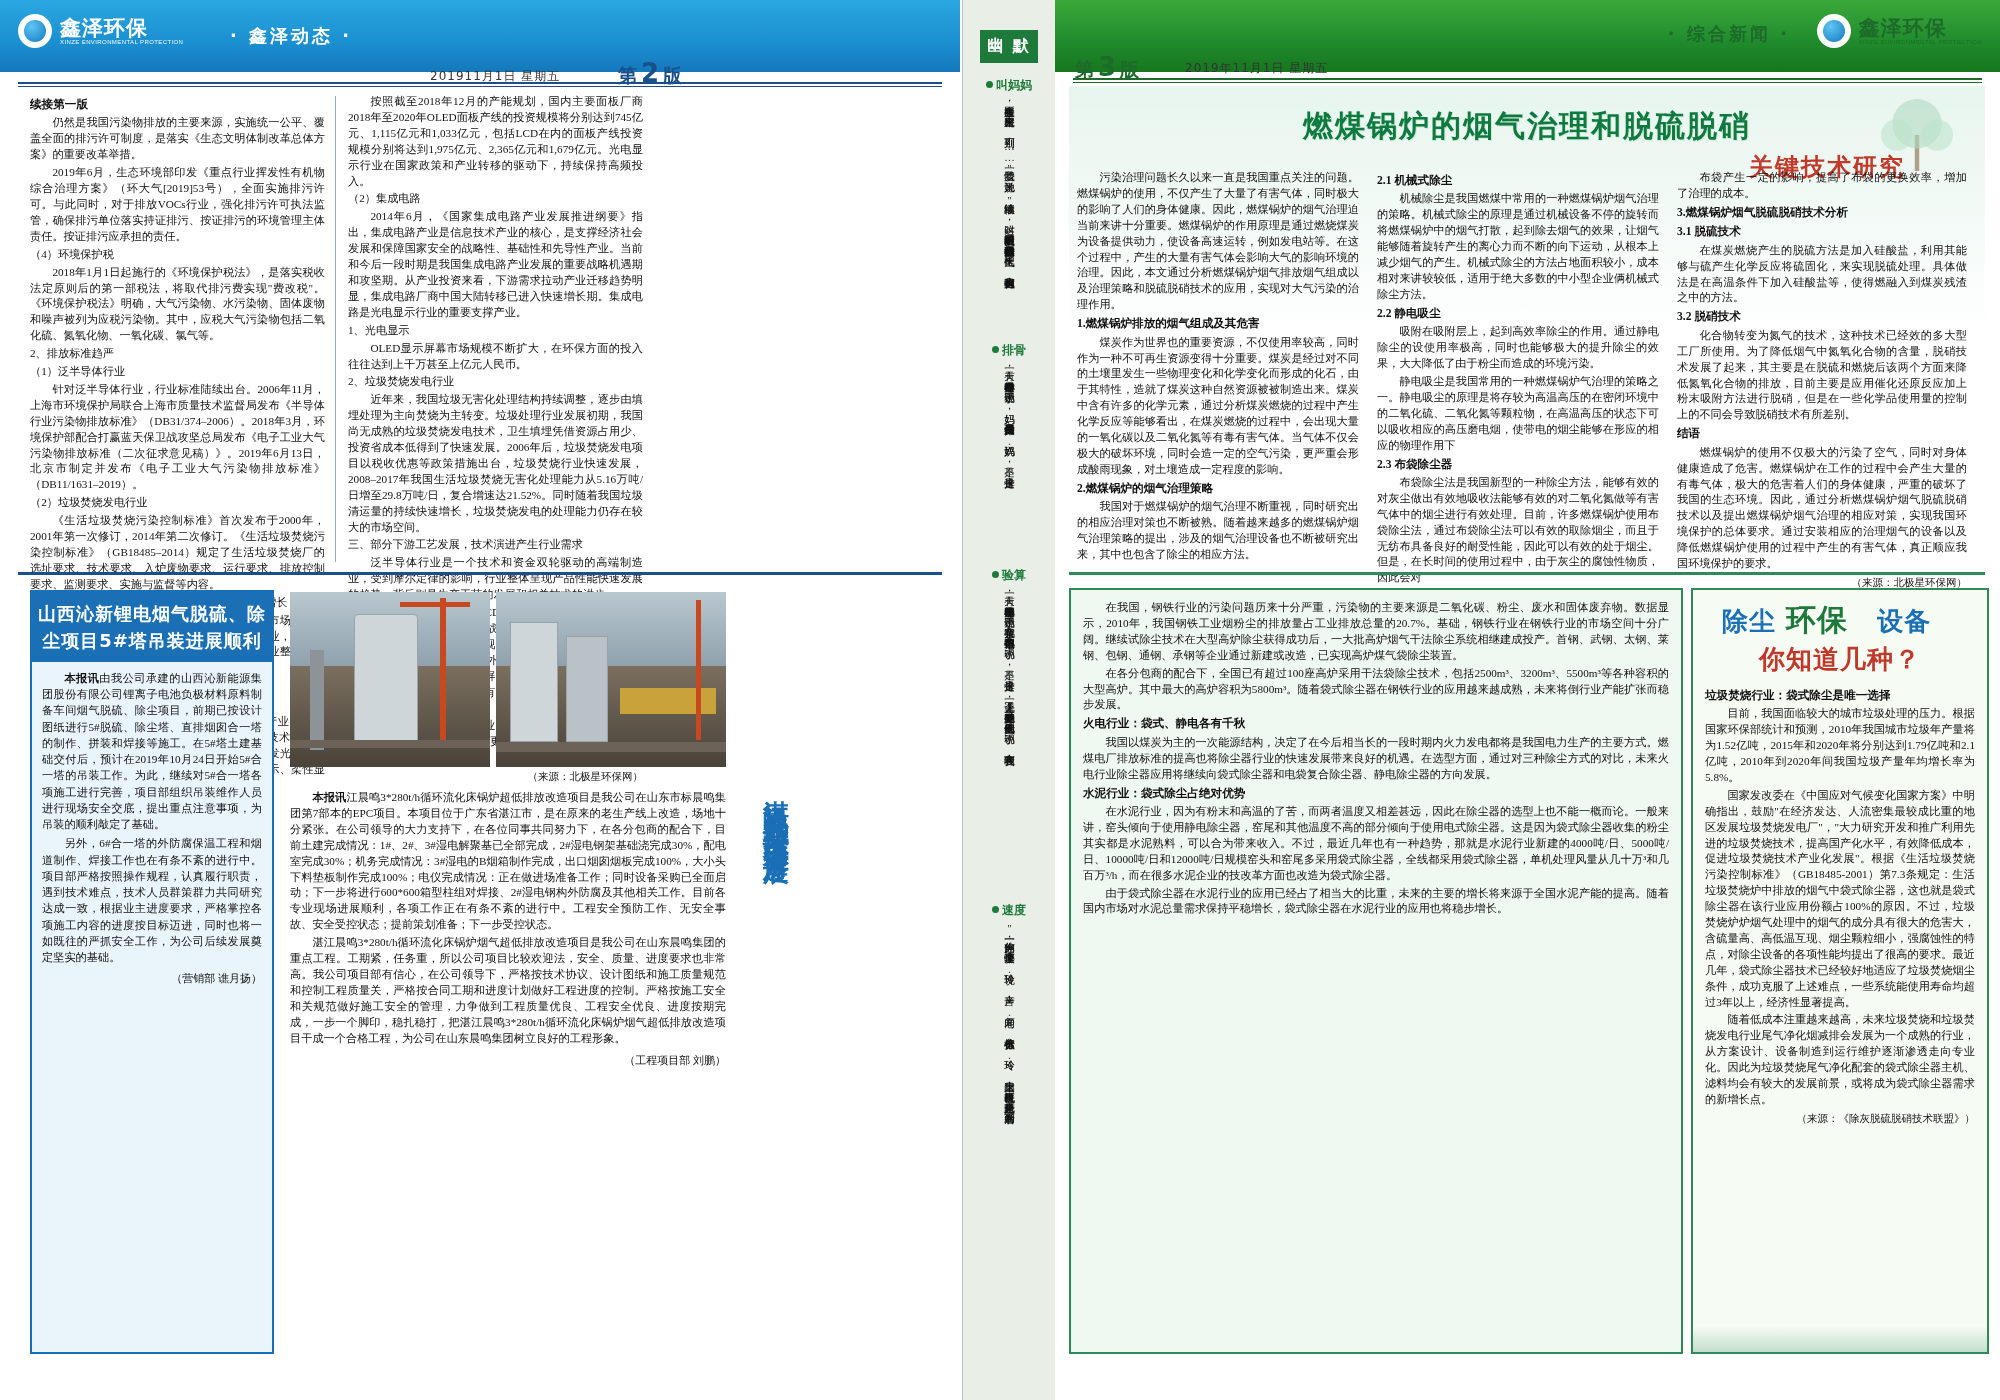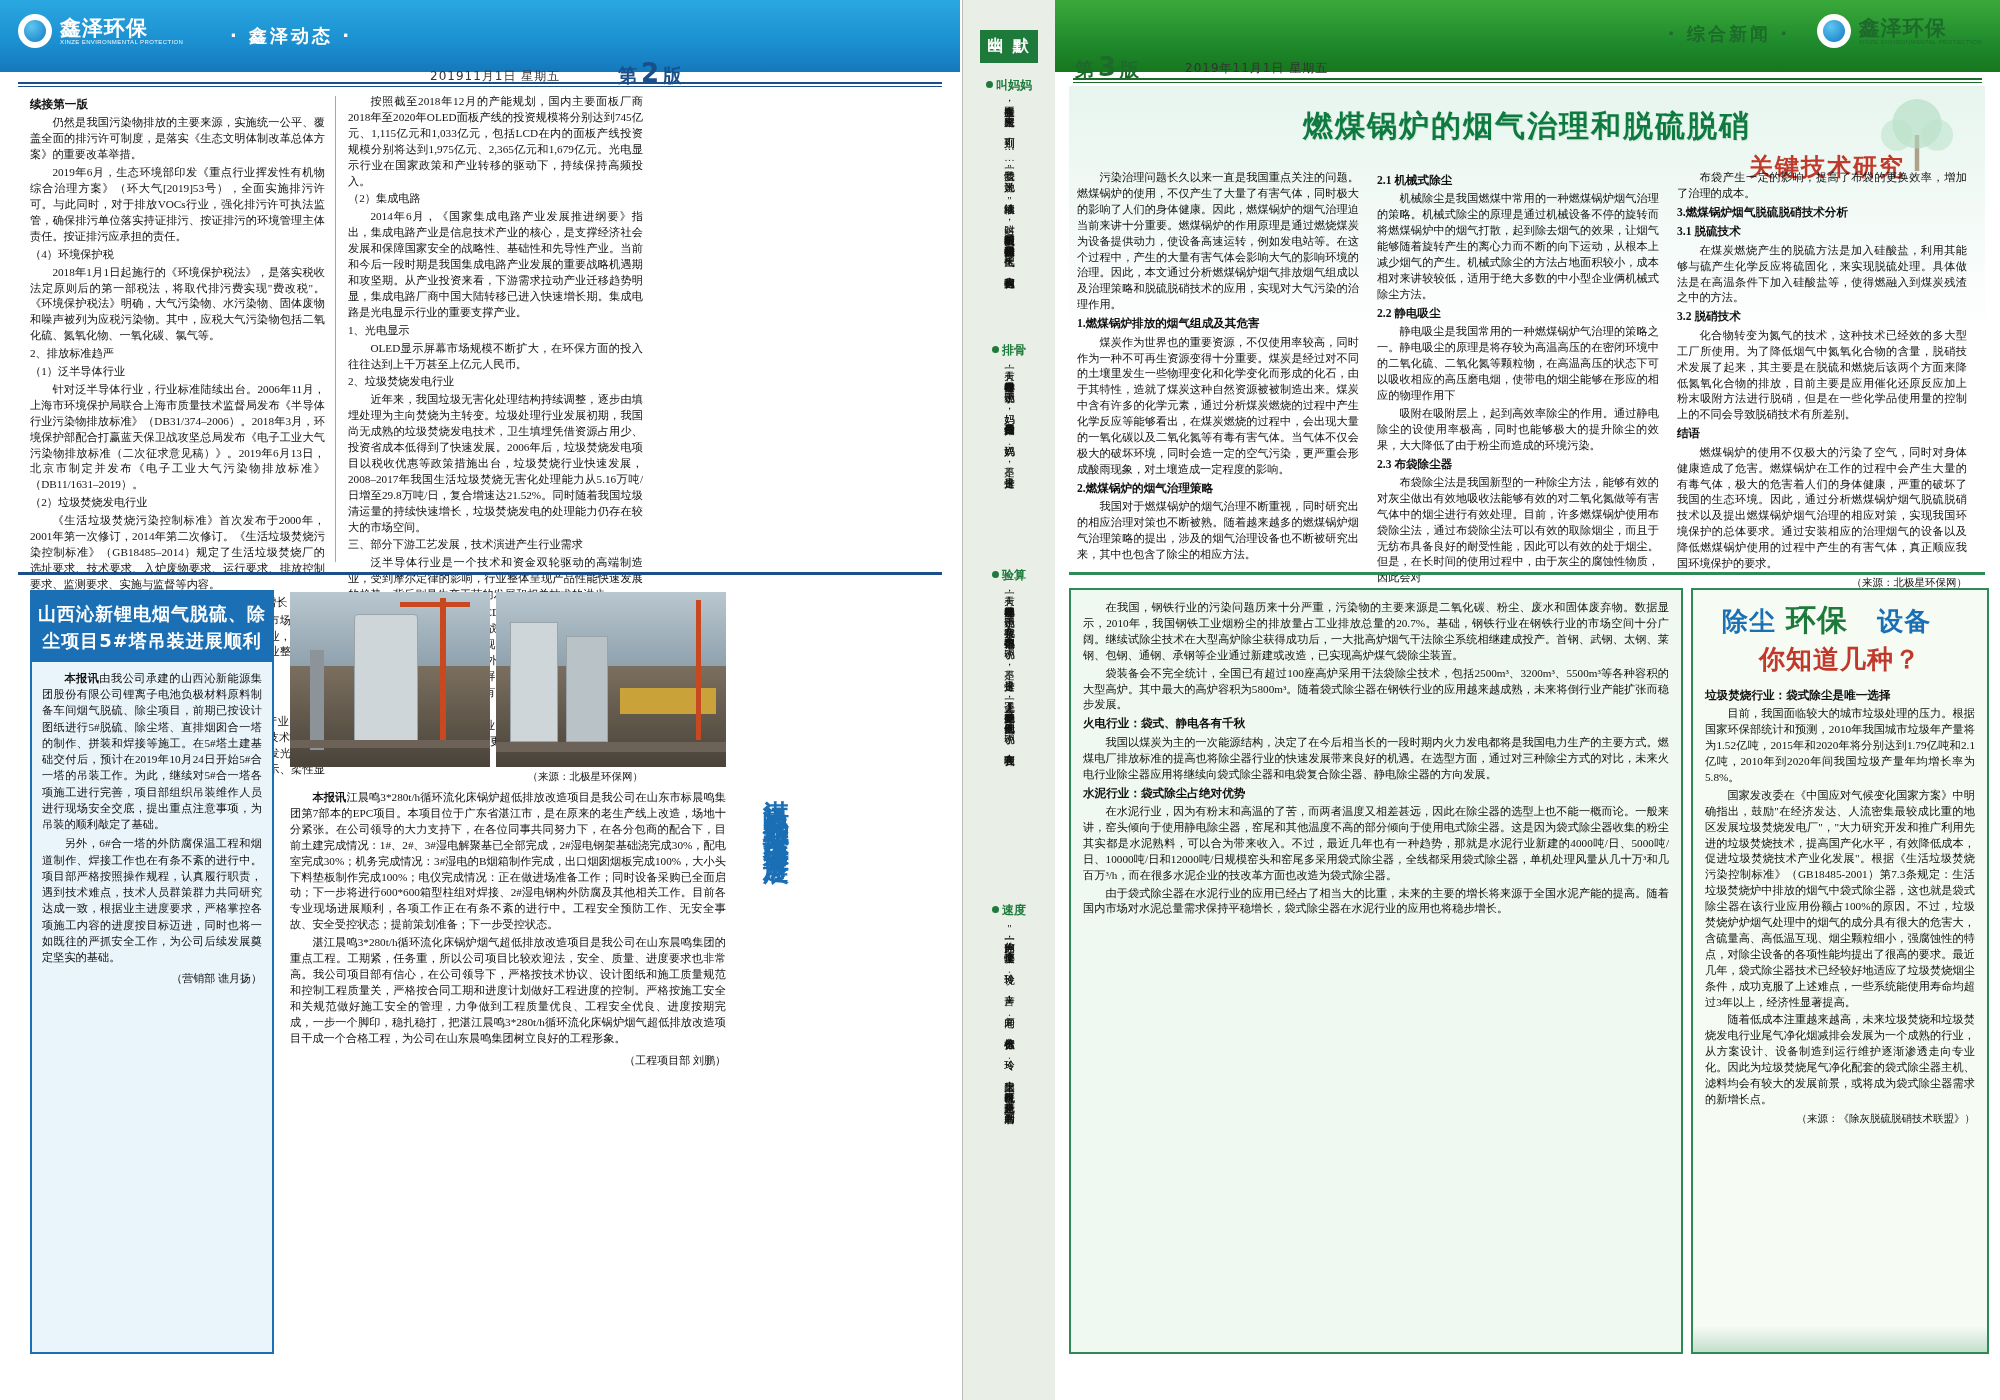--- a/index.html
+++ b/index.html
@@ -307,22 +307,22 @@
         <h4>1.燃煤锅炉排放的烟气组成及其危害</h4>
         <p>煤炭作为世界也的重要资源，不仅使用率较高，同时作为一种不可再生资源变得十分重要。煤炭是经过对不同的土壤里发生一些物理变化和化学变化而形成的化石，由于其特性，造就了煤炭这种自然资源被被制造出来。煤炭中含有许多的化学元素，通过分析煤炭燃烧的过程中产生化学反应等能够看出，在煤炭燃烧的过程中，会出现大量的一氧化碳以及二氧化氮等有毒有害气体。当气体不仅会极大的破坏环境，同时会造一定的空气污染，更严重会形成酸雨现象，对土壤造成一定程度的影响。</p>
         <h4>2.燃煤锅炉的烟气治理策略</h4>
         <p>我国对于燃煤锅炉的烟气治理不断重视，同时研究出的相应治理对策也不断被熟。随着越来越多的燃煤锅炉烟气治理策略的提出，涉及的烟气治理设备也不断被研究出来，其中也包含了除尘的相应方法。</p>
       </div>
 
       <div class="col" style="left:308px;top:84px;width:282px;height:368px;">
         <h4>2.1 机械式除尘</h4>
         <p>机械除尘是我国燃煤中常用的一种燃煤锅炉烟气治理的策略。机械式除尘的原理是通过机械设备不停的旋转而将燃煤锅炉中的烟气打散，起到除去烟气的效果，让烟气能够随着旋转产生的离心力而不断的向下运动，从根本上减少烟气的产生。机械式除尘的方法占地面积较小，成本相对来讲较较低，适用于绝大多数的中小型企业俩机械式除尘方法。</p>
         <h4>2.2 静电吸尘</h4>
+        <p>吸附在吸附层上，起到高效率除尘的作用。通过静电除尘的设使用率极高，同时也能够极大的提升除尘的效果，大大降低了由于粉尘而造成的环境污染。</p>
         <p>静电吸尘是我国常用的一种燃煤锅炉气治理的策略之一。静电吸尘的原理是将存较为高温高压的在密闭环境中的二氧化硫、二氧化氮等颗粒物，在高温高压的状态下可以吸收相应的高压磨电烟，使带电的烟尘能够在形应的相应的物理作用下</p>
-        <p>吸附在吸附层上，起到高效率除尘的作用。通过静电除尘的设使用率极高，同时也能够极大的提升除尘的效果，大大降低了由于粉尘而造成的环境污染。</p>
         <h4>2.3 布袋除尘器</h4>
         <p>布袋除尘法是我国新型的一种除尘方法，能够有效的对灰尘做出有效地吸收法能够有效的对二氧化氮做等有害气体中的烟尘进行有效处理。目前，许多燃煤锅炉使用布袋除尘法，通过布袋除尘法可以有效的取除烟尘，而且于无纺布具备良好的耐受性能，因此可以有效的处于烟尘。但是，在长时间的使用过程中，由于灰尘的腐蚀性物质，因此会对</p>
       </div>
 
       <div class="col" style="left:608px;top:84px;width:290px;height:368px;">
         <p>布袋产生一定的影响，提高了布袋的更换效率，增加了治理的成本。</p>
         <h4>3.燃煤锅炉烟气脱硫脱硝技术分析</h4>
         <h4>3.1 脱硫技术</h4>
         <p>在煤炭燃烧产生的脱硫方法是加入硅酸盐，利用其能够与硫产生化学反应将硫固化，来实现脱硫处理。具体做法是在高温条件下加入硅酸盐等，使得燃融入到煤炭残渣之中的方法。</p>
         <h4>3.2 脱硝技术</h4>
@@ -331,21 +331,21 @@
         <p>燃煤锅炉的使用不仅极大的污染了空气，同时对身体健康造成了危害。燃煤锅炉在工作的过程中会产生大量的有毒气体，极大的危害着人们的身体健康，严重的破坏了我国的生态环境。因此，通过分析燃煤锅炉烟气脱硫脱硝技术以及提出燃煤锅炉烟气治理的相应对策，实现我国环境保护的总体要求。通过安装相应的治理烟气的设备以及降低燃煤锅炉使用的过程中产生的有害气体，真正顺应我国环境保护的要求。</p>
         <div class="src">（来源：北极星环保网）</div>
       </div>
     </div>
 
     <div style="position:absolute;left:14px;top:572px;width:916px;height:3px;background:#2e8b57;"></div>
 
     <div class="r-box" style="left:14px;top:588px;width:610px;height:762px;background:#f0f8f2;">
       <div class="col" style="position:relative;left:0;top:0;padding:10px 12px;width:586px;">
         <p>在我国，钢铁行业的污染问题历来十分严重，污染物的主要来源是二氧化碳、粉尘、废水和固体废弃物。数据显示，2010年，我国钢铁工业烟粉尘的排放量占工业排放总量的20.7%。基础，钢铁行业在钢铁行业的市场空间十分广阔。继续试除尘技术在大型高炉除尘获得成功后，一大批高炉烟气干法除尘系统相继建成投产。首钢、武钢、太钢、莱钢、包钢、通钢、承钢等企业通过新建或改造，已实现高炉煤气袋除尘装置。</p>
-        <p>袋装备会不完全统计，全国已有超过100座高炉采用干法袋除尘技术，包括2500m³、3200m³、5500m³等各种容积的大型高炉。其中最大的高炉容积为5800m³。随着袋式除尘器在钢铁行业的应用越来越成熟，未来将倒行业产能扩张而稳步发展。</p>
+        <p>在各分包商的配合下，全国已有超过100座高炉采用干法袋除尘技术，包括2500m³、3200m³、5500m³等各种容积的大型高炉。其中最大的高炉容积为5800m³。随着袋式除尘器在钢铁行业的应用越来越成熟，未来将倒行业产能扩张而稳步发展。</p>
         <h4>火电行业：袋式、静电各有千秋</h4>
         <p>我国以煤炭为主的一次能源结构，决定了在今后相当长的一段时期内火力发电都将是我国电力生产的主要方式。燃煤电厂排放标准的提高也将除尘器行业的快速发展带来良好的机遇。在选型方面，通过对三种除尘方式的对比，未来火电行业除尘器应用将继续向袋式除尘器和电袋复合除尘器、静电除尘器的方向发展。</p>
         <h4>水泥行业：袋式除尘占绝对优势</h4>
         <p>在水泥行业，因为有粉末和高温的了苦，而两者温度又相差甚远，因此在除尘器的选型上也不能一概而论。一般来讲，窑头倾向于使用静电除尘器，窑尾和其他温度不高的部分倾向于使用电式除尘器。这是因为袋式除尘器收集的粉尘其实都是水泥熟料，可以合为带来收入。不过，最近几年也有一种趋势，那就是水泥行业新建的4000吨/日、5000吨/日、10000吨/日和12000吨/日规模窑头和窑尾多采用袋式除尘器，全线都采用袋式除尘器，单机处理风量从几十万³和几百万³/h，而在很多水泥企业的技改革方面也改造为袋式除尘器。</p>
         <p>由于袋式除尘器在水泥行业的应用已经占了相当大的比重，未来的主要的增长将来源于全国水泥产能的提高。随着国内市场对水泥总量需求保持平稳增长，袋式除尘器在水泥行业的应用也将稳步增长。</p>
       </div>
     </div>
 
     <div class="r-box" style="left:636px;top:588px;width:294px;height:762px;background:#f6fbf3;">
       <div style="padding:10px 10px 0 10px;">

